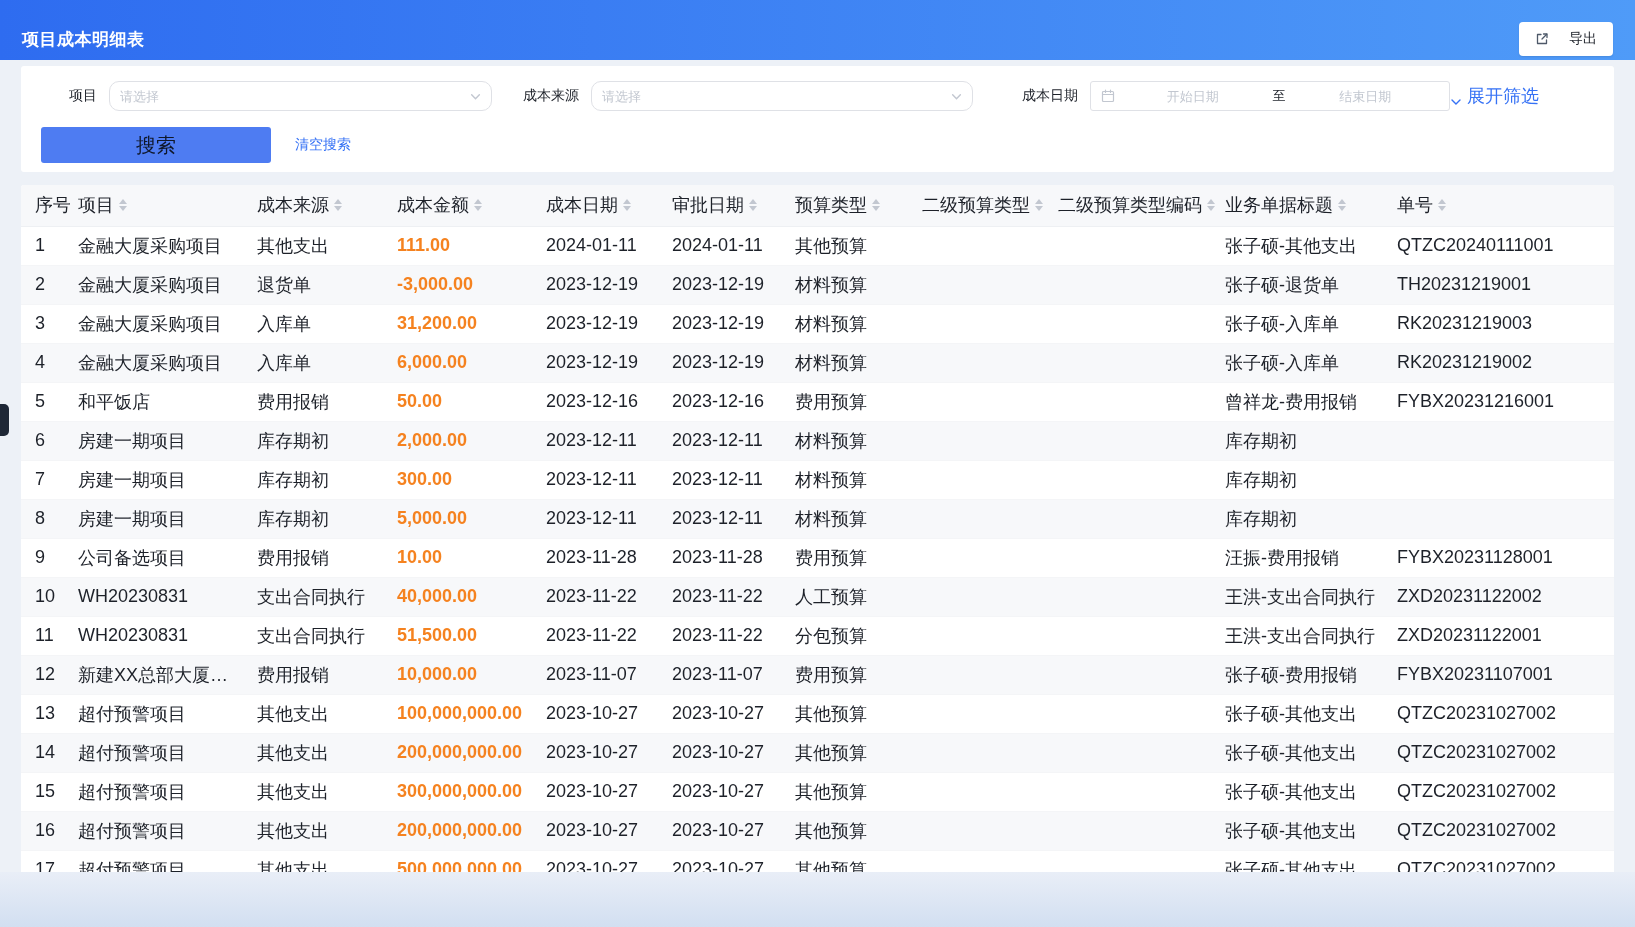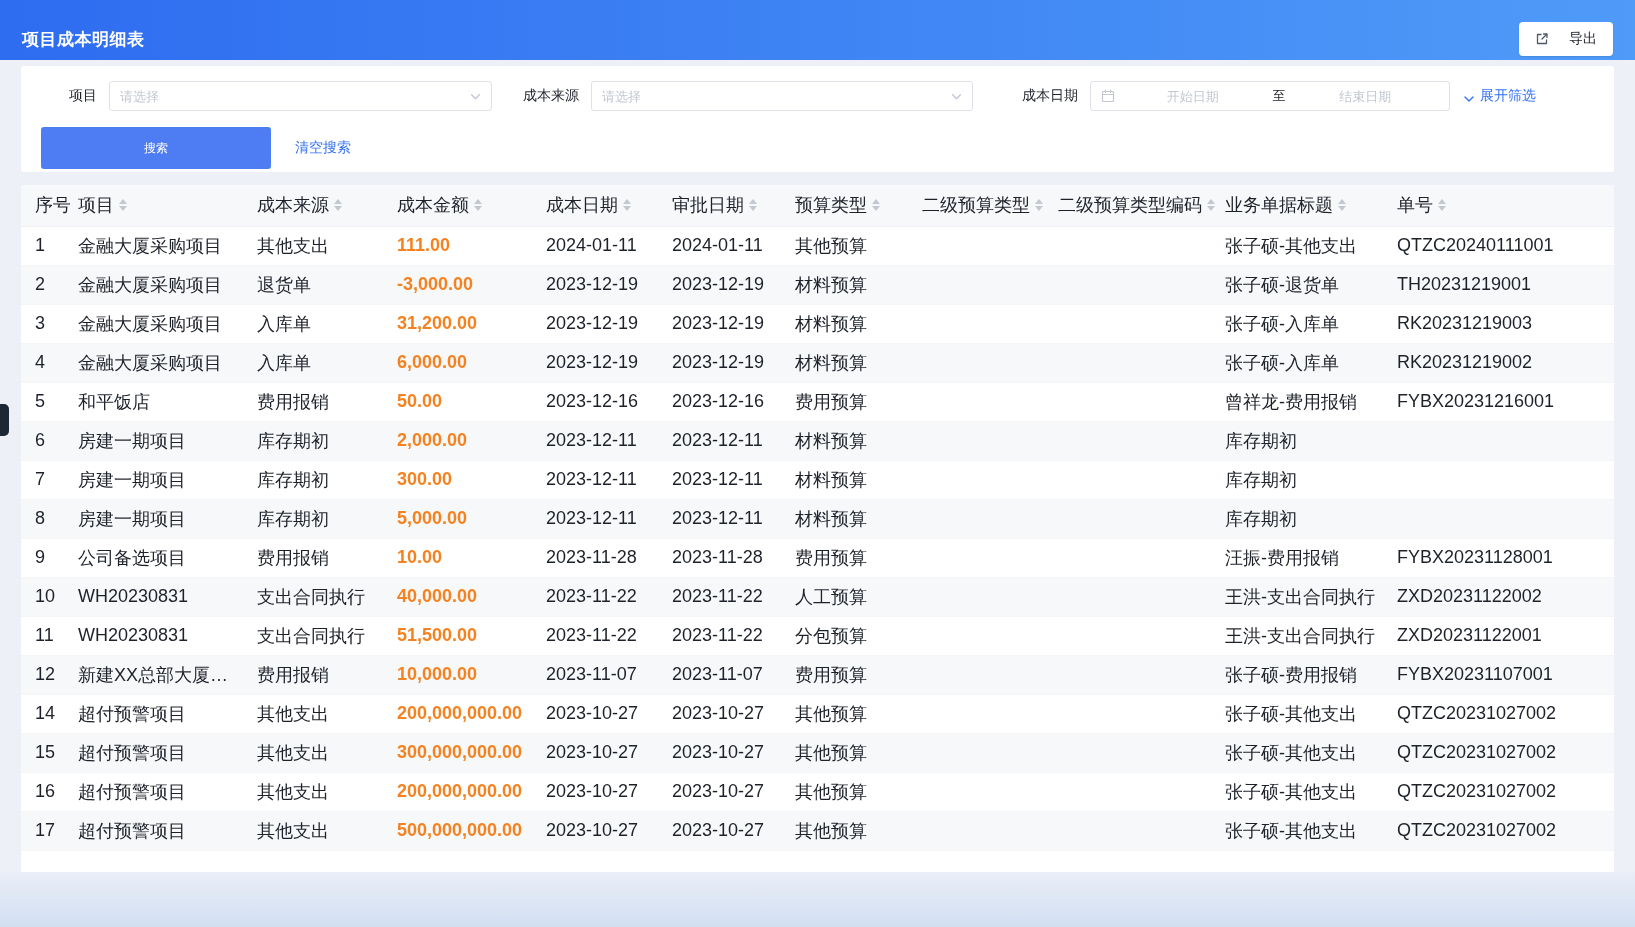--- a/index.html
+++ b/index.html
@@ -32,21 +32,21 @@
   }
   
   .filter-card{
     position:relative;z-index:2;
     margin:6px 21px 0 21px;background:#fff;border-radius:3px;
     padding:15px 20px 16px 20px;height:106px;
   }
   .filter-row{display:flex;align-items:center;height:30px;}
   .f-label{font-size:14px;color:#1d2129;width:56px;text-align:right;margin-right:12px;white-space:nowrap;flex:none;}
   .select-box{
-    height:30px;border:1px solid #dfe1e6;border-radius:3px;background:#fff;
+    height:30px;border:1px solid #dfe1e6;border-radius:10px;background:#fff;
     display:flex;align-items:center;padding-right:10px;flex:none;
   }
   .select-box input{
     border:none;outline:none;flex:1;height:100%;padding:0 10px;font-size:13px;
     background:transparent;color:#1d2129;font-family:inherit;min-width:0;
   }
   input::placeholder{color:#c2c7d0;}
   .sel-project{width:383px;}
   .grp-source{margin-left:31px;}
   .sel-source{width:382px;}
@@ -56,26 +56,26 @@
     display:flex;align-items:center;padding:0 10px;flex:none;
   }
   .date-box input{
     border:none;outline:none;height:100%;font-size:13px;text-align:center;
     background:transparent;color:#1d2129;font-family:inherit;width:140px;min-width:0;flex:1;
   }
   .date-sep{font-size:13px;color:#1d2129;margin:0 6px;flex:none;}
   .cal-ic{flex:none;display:flex;align-items:center;margin-right:4px;}
   .expand-link{
     margin-left:auto;margin-right:58px;display:flex;align-items:flex-end;gap:5px;
-    color:var(--accent);font-size:14px;cursor:pointer;white-space:nowrap;flex:none;
+    color:var(--accent);font-size:18px;cursor:pointer;white-space:nowrap;flex:none;
   }
   .actions-row{margin-top:16px;display:flex;align-items:center;}
   .search-btn{
-    width:230px;height:42px;border:none;border-radius:3px;background:var(--btn-blue);
-    color:#ffffff;font-size:12px;cursor:pointer;font-family:inherit;
+    width:230px;height:36px;border:none;border-radius:3px;background:var(--btn-blue);
+    color:#0f172a;font-size:20px;cursor:pointer;font-family:inherit;
   }
   .clear-link{margin-left:24px;color:var(--accent);font-size:14px;cursor:pointer;}
   
   .table-card{
     position:relative;z-index:2;
     margin:13px 21px 0 21px;background:#fff;border-radius:3px 3px 0 0;
     height:687px;overflow:hidden;
   }
   table.cost-table{
     width:100%;border-collapse:collapse;table-layout:fixed;font-size:18px;color:#1d2129;
@@ -418,20 +418,33 @@
           <td class="amount">10,000.00</td>
           <td>2023-11-07</td>
           <td>2023-11-07</td>
           <td>费用预算</td>
           <td></td>
           <td></td>
           <td>张子硕-费用报销</td>
           <td>FYBX20231107001</td>
         </tr>
         <tr>
+          <td>13</td>
+          <td>超付预警项目</td>
+          <td>其他支出</td>
+          <td class="amount">100,000,000.00</td>
+          <td>2023-10-27</td>
+          <td>2023-10-27</td>
+          <td>其他预算</td>
+          <td></td>
+          <td></td>
+          <td>张子硕-其他支出</td>
+          <td>QTZC20231027002</td>
+        </tr>
+        <tr>
           <td>14</td>
           <td>超付预警项目</td>
           <td>其他支出</td>
           <td class="amount">200,000,000.00</td>
           <td>2023-10-27</td>
           <td>2023-10-27</td>
           <td>其他预算</td>
           <td></td>
           <td></td>
           <td>张子硕-其他支出</td>

